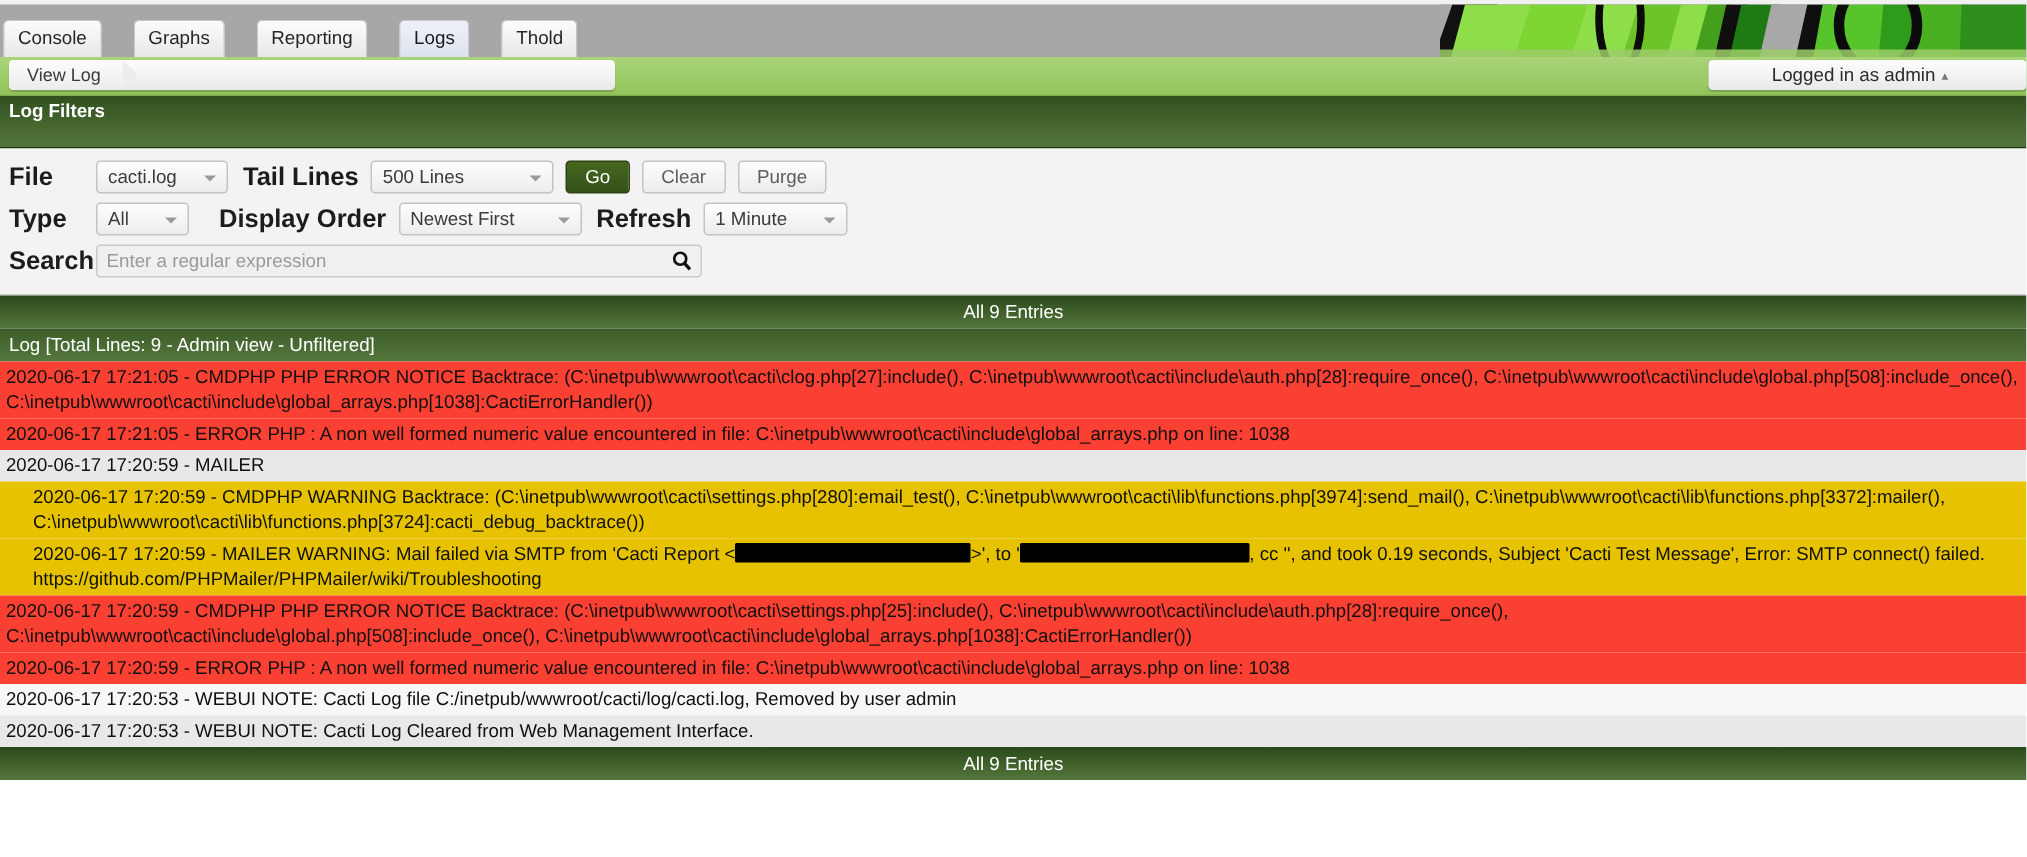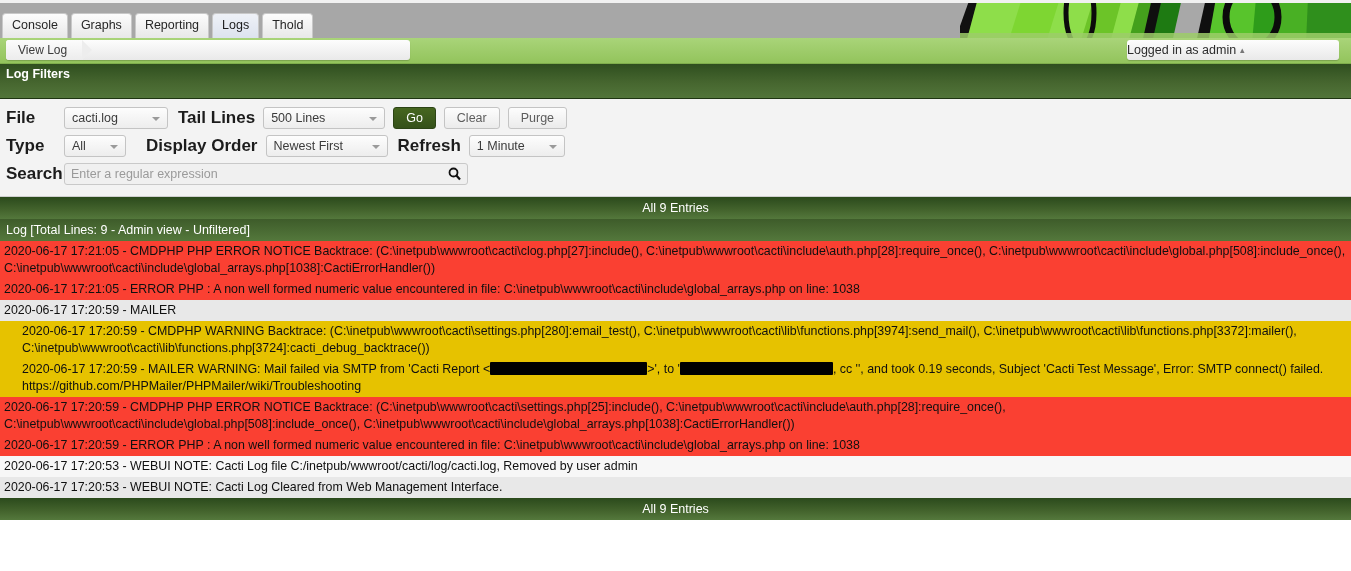--- a/index.html
+++ b/index.html
@@ -41,21 +41,21 @@
     display: flex;
     align-items: flex-end;
     height: 100%;
   }
   .tab {
     background: #f0f0f0;
     border: 1px solid #c8c8c8;
     border-bottom: none;
     border-radius: 4px 4px 0 0;
     padding: 4px 9px 5px 9px;
-    margin-right: 3px;
+    margin-right: 21px;
     font-size: 12.5px;
     color: #262626;
     line-height: 15px;
     cursor: pointer;
     background-image: linear-gradient(to bottom, #fcfcfc 0%, #e8e8e8 100%);
   }
   .tab.active {
     background-image: linear-gradient(to bottom, #eef1f7 0%, #dde3ee 100%);
     color: #1b1b1b;
   }
@@ -94,26 +94,26 @@
     content: "";
     position: absolute;
     right: -9px; top: 0;
     width: 0; height: 0;
     border-top: 10px solid transparent;
     border-bottom: 10px solid transparent;
     border-left: 10px solid #ededed;
   }
   .userpill {
     position: absolute;
-    right: 12px;
+    right: 0;
     top: 2px;
     width: 212px;
     height: 20px;
     line-height: 20px;
-    text-align: left;
+    text-align: center;
     padding-right: 10px;
     box-sizing: border-box;
     font-size: 12.5px;
     color: #2c2c2c;
     background-image: linear-gradient(to bottom, #fdfdfd 0%, #e9e9e9 100%);
     border-radius: 3px;
     box-shadow: 0 1px 1px rgba(0,0,0,.18);
     cursor: pointer;
   }
   .userpill .caret {
@@ -313,21 +313,21 @@
     <span>Logged in as admin</span><span class="caret">▴</span>
   </div>
 </div>
 
 <div class="section-head">Log Filters</div>
 
 <div class="filters">
 
   <div class="filter-row">
     <span class="flabel" style="width:58px">File</span>
-    <div class="select" style="width:104px">
+    <div class="select" style="width:88px">
       <span>cacti.log</span>
       <span class="arrow"></span>
     </div>
     <span class="flabel" style="margin-left:10px">Tail Lines</span>
     <div class="select" style="width:122px;margin-left:8px">
       <span>500 Lines</span>
       <span class="arrow"></span>
     </div>
     <div class="btn primary" style="margin-left:8px">Go</div>
     <div class="btn" style="margin-left:8px">Clear</div>

